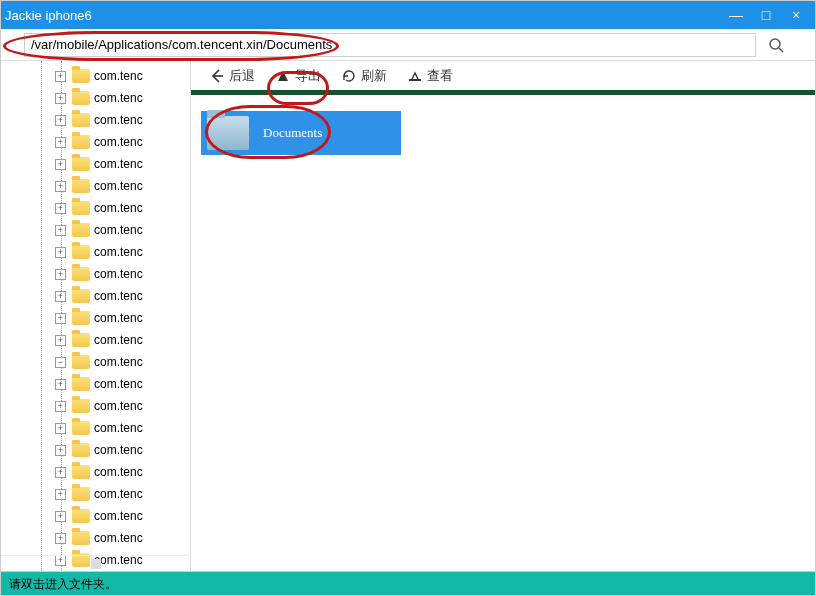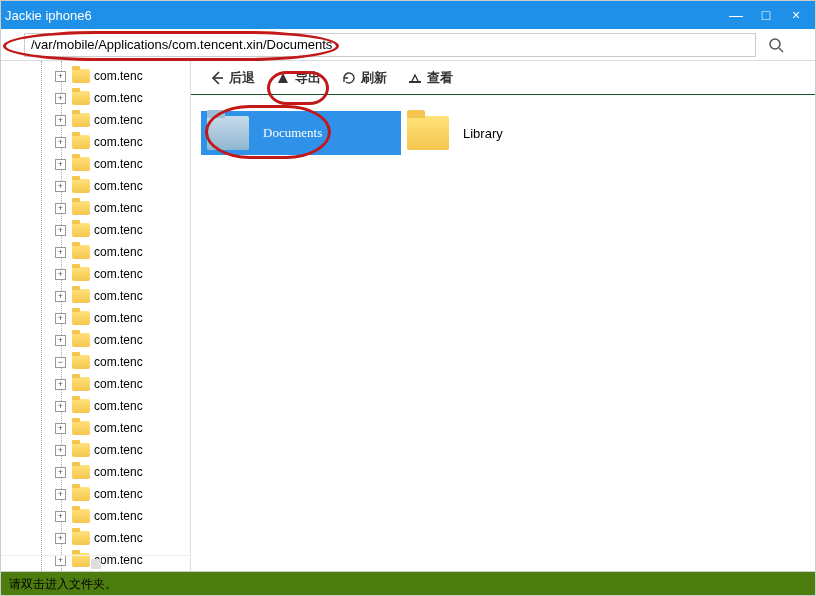--- a/index.html
+++ b/index.html
@@ -29,32 +29,32 @@
   .folder-icon::before { content: ""; position: absolute; top: -3px; left: 0; width: 8px; height: 4px; background: #f5c64f; border-radius: 1px 1px 0 0; }
   .folder-icon.big { width: 42px; height: 34px; }
   .folder-icon.big::before { top: -6px; width: 18px; height: 8px; border-radius: 2px 2px 0 0; }
   .folder-icon.open { background: linear-gradient(#c7dceb, #9bbfd6); }
   .folder-icon.open::before { background: #9bbfd6; }
   
   .tree-label { font-size: 12px; }
   
   
   .content { flex: 1; display: flex; flex-direction: column; }
-  .toolbar { height: 34px; display: flex; align-items: center; padding: 0 10px; gap: 4px; border-bottom: 1px solid #14532d; font-weight: bold; }
+  .toolbar { height: 34px; display: flex; align-items: center; padding: 0 10px; gap: 4px; border-bottom: 5px solid #14532d; }
   .tool-btn { display: flex; align-items: center; gap: 4px; padding: 4px 8px; cursor: pointer; font-size: 13px; color: #333; }
   .tool-icon { width: 16px; height: 16px; display: flex; align-items: center; justify-content: center; color: #555; }
   
   .folder-view { flex: 1; padding: 16px 10px; display: flex; align-items: flex-start; gap: 0; }
   .fv-item { display: flex; align-items: center; width: 200px; height: 44px; padding: 2px 6px; cursor: pointer; }
   .fv-item .label { margin-left: 10px; font-size: 13px; }
   .fv-item.selected { background: #2f91e8; color: #fff; font-family: Liberation Serif, serif; }
   .fv-item.selected .folder-icon.big { background: linear-gradient(#c7dceb, #8fb6d0); }
   
   
-  .status { position: absolute; left: 0; right: 0; bottom: 0; height: 24px; border-top: 1px solid #ccc; padding: 4px 8px; font-size: 12px; background: #4d7c0f; }
+  .status { position: absolute; left: 0; right: 0; bottom: 0; height: 24px; border-top: 1px solid #ccc; padding: 4px 8px; font-size: 12px; background: #14b8a6; }
   
   
   .anno { position: absolute; border: 3px solid #c21818; border-radius: 50%; pointer-events: none; z-index: 50; }
   .anno.path { left: 2px; top: 30px; width: 336px; height: 30px; border-radius: 50% / 90%; }
   .anno.export { left: 266px; top: 70px; width: 62px; height: 34px; border-radius: 50% / 80%; }
   .anno.doc { left: 204px; top: 104px; width: 126px; height: 54px; border-radius: 50% / 70%; }
   .anno::after { content: ""; position: absolute; }
   
   .scroll-bottom { position:absolute; left:0; bottom:24px; width:190px; height:16px; border-top:1px solid #eee; display:flex; align-items:center; justify-content:center; }
   .scroll-bottom .thumb { width:10px; height:10px; background:#ddd; }
@@ -240,24 +240,20 @@
         </span>
         <span>查看</span>
       </div>
     </div>
 
     <div class="folder-view" id="folder-view">
         <div class="fv-item selected">
           <span class="folder-icon big open"></span>
           <span class="label">Documents</span>
         </div>
-        <div class="fv-item">
-          <span class="folder-icon big"></span>
-          <span class="label">Library</span>
-        </div>
       </div>
   </div>
 </div>
 
 <div class="scroll-bottom">
     <div class="thumb"></div>
   </div>
 
 <div class="status">请双击进入文件夹。</div>
 

